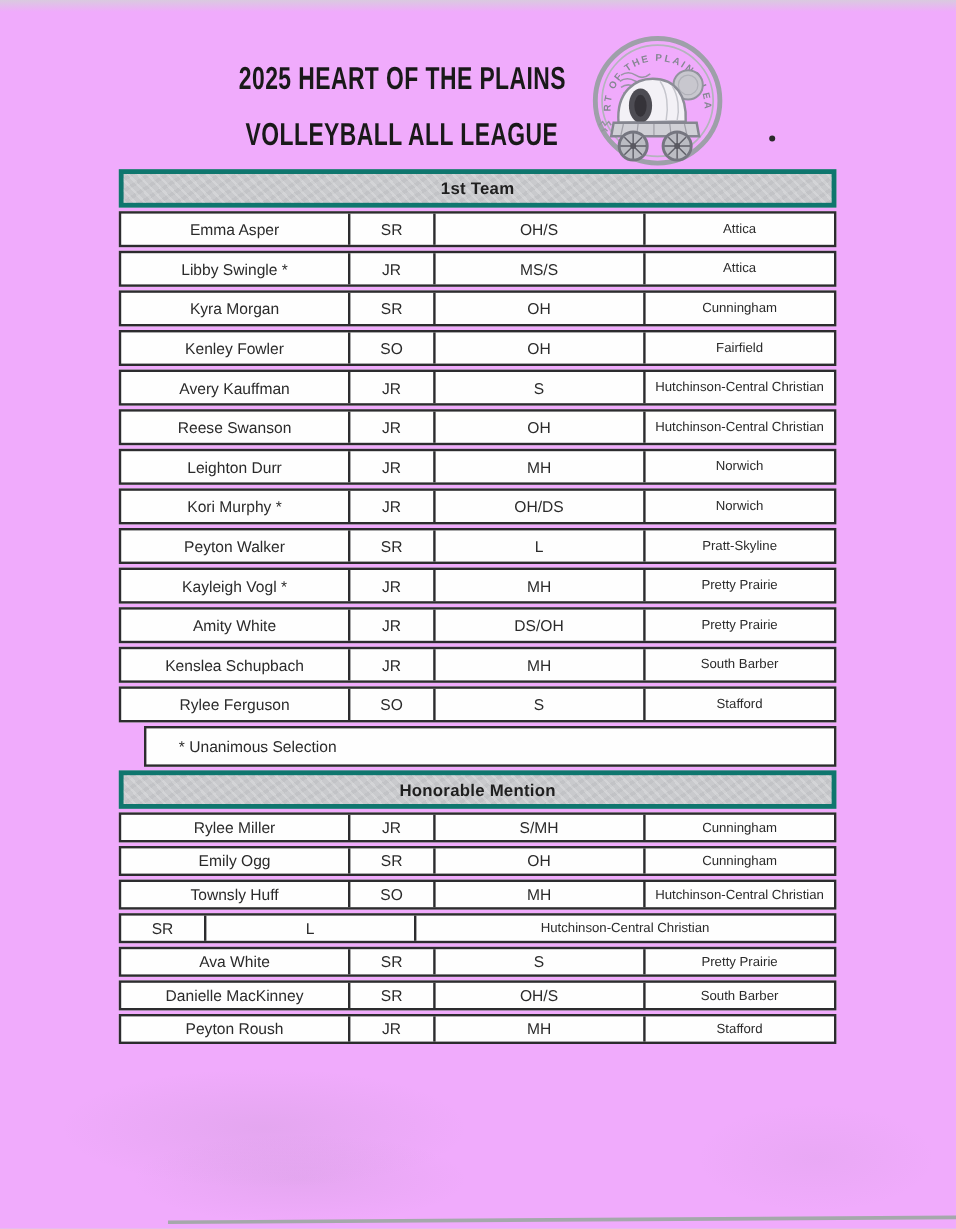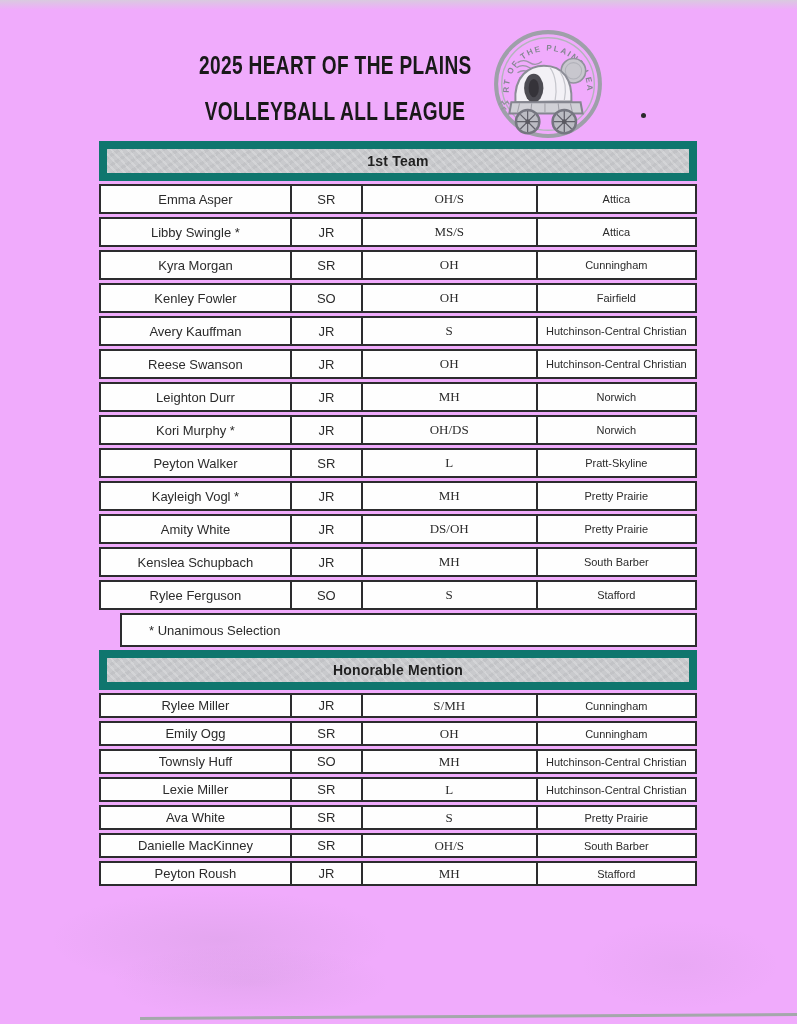--- a/index.html
+++ b/index.html
@@ -48,21 +48,21 @@
   }
   .logo{position:absolute;left:486px;top:27px;width:124px;height:114px;opacity:.95;}
   
   .vtable{
     position:absolute;left:99px;top:141px;width:598px;
     display:flex;flex-direction:column;gap:3px;
   }
   .section{display:flex;flex-direction:column;gap:3px;}
   .section-header{
     position:relative;
-    border:8px solid #0f766e;background:#c9cacd;
+    border:4px solid #0f766e;background:#c9cacd;
     height:24px;display:flex;align-items:center;justify-content:center;
   }
   .section-header::before{
     content:"";position:absolute;inset:0;
     background:
       repeating-linear-gradient(47deg, rgba(255,255,255,.20) 0 2px, rgba(0,0,0,0) 2px 6px),
       repeating-linear-gradient(-33deg, rgba(110,112,118,.08) 0 3px, rgba(0,0,0,0) 3px 8px);
     pointer-events:none;
   }
   .section-title{
@@ -73,21 +73,21 @@
   .sec-first .trow{height:26px;}
   .sec-hm .trow{height:21px;}
   .trow.footnote-row{height:30px;margin-left:21px;}
   .cell{
     display:flex;align-items:center;justify-content:center;
     font-size:13px;color:#2b2b2b;white-space:nowrap;overflow:hidden;
   }
   .cell + .cell{border-left:2px solid #2c2c2e;}
   .c-name{width:31.8%;}
   .c-class{width:11.6%;}
-  .c-pos{width:29.1%;font-family:Liberation Serif, serif;}
+  .c-pos{width:29.1%;}
   .c-school{flex:1;font-size:11px;}
   .c-foot{width:100%;justify-content:flex-start;padding-left:27px;}
 </style>
 </head>
 <body>
 
 <div class="page">
 
   <div class="scan-top"></div>
 
@@ -243,21 +243,20 @@
     <div class="cell c-pos">OH</div>
     <div class="cell c-school">Cunningham</div>
   </div>
         <div class="trow">
     <div class="cell c-name">Townsly Huff</div>
     <div class="cell c-class">SO</div>
     <div class="cell c-pos">MH</div>
     <div class="cell c-school">Hutchinson-Central Christian</div>
   </div>
         <div class="trow">
-    <div class="cell c-name">Lexie Miller</div>
     <div class="cell c-class">SR</div>
     <div class="cell c-pos">L</div>
     <div class="cell c-school">Hutchinson-Central Christian</div>
   </div>
         <div class="trow">
     <div class="cell c-name">Ava White</div>
     <div class="cell c-class">SR</div>
     <div class="cell c-pos">S</div>
     <div class="cell c-school">Pretty Prairie</div>
   </div>

